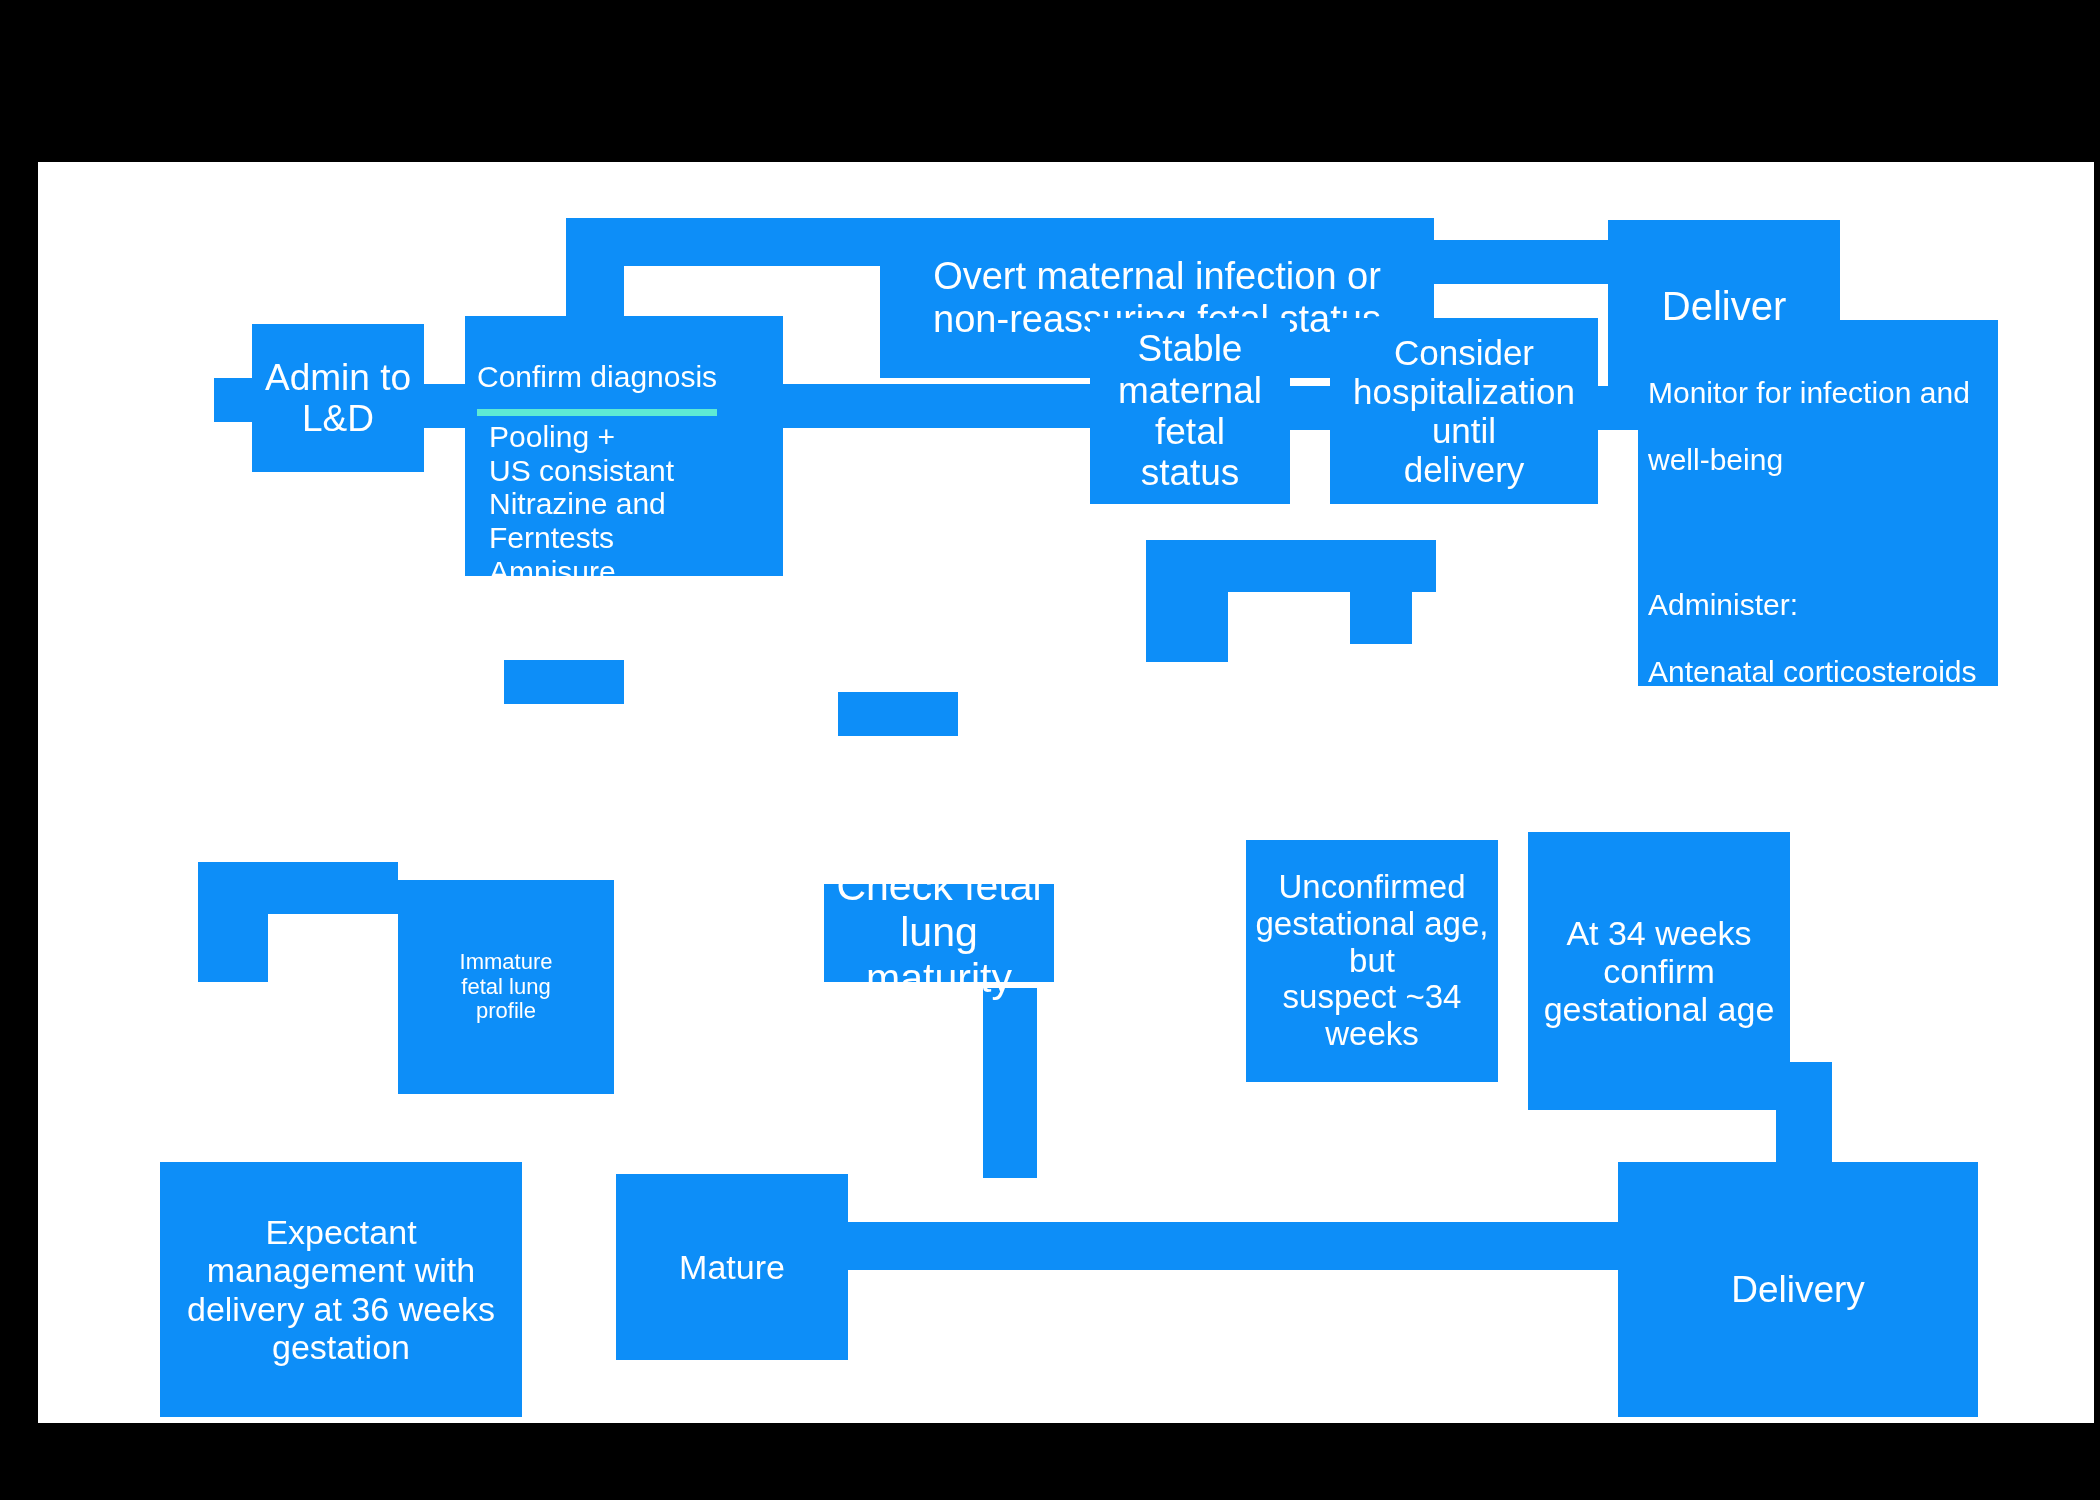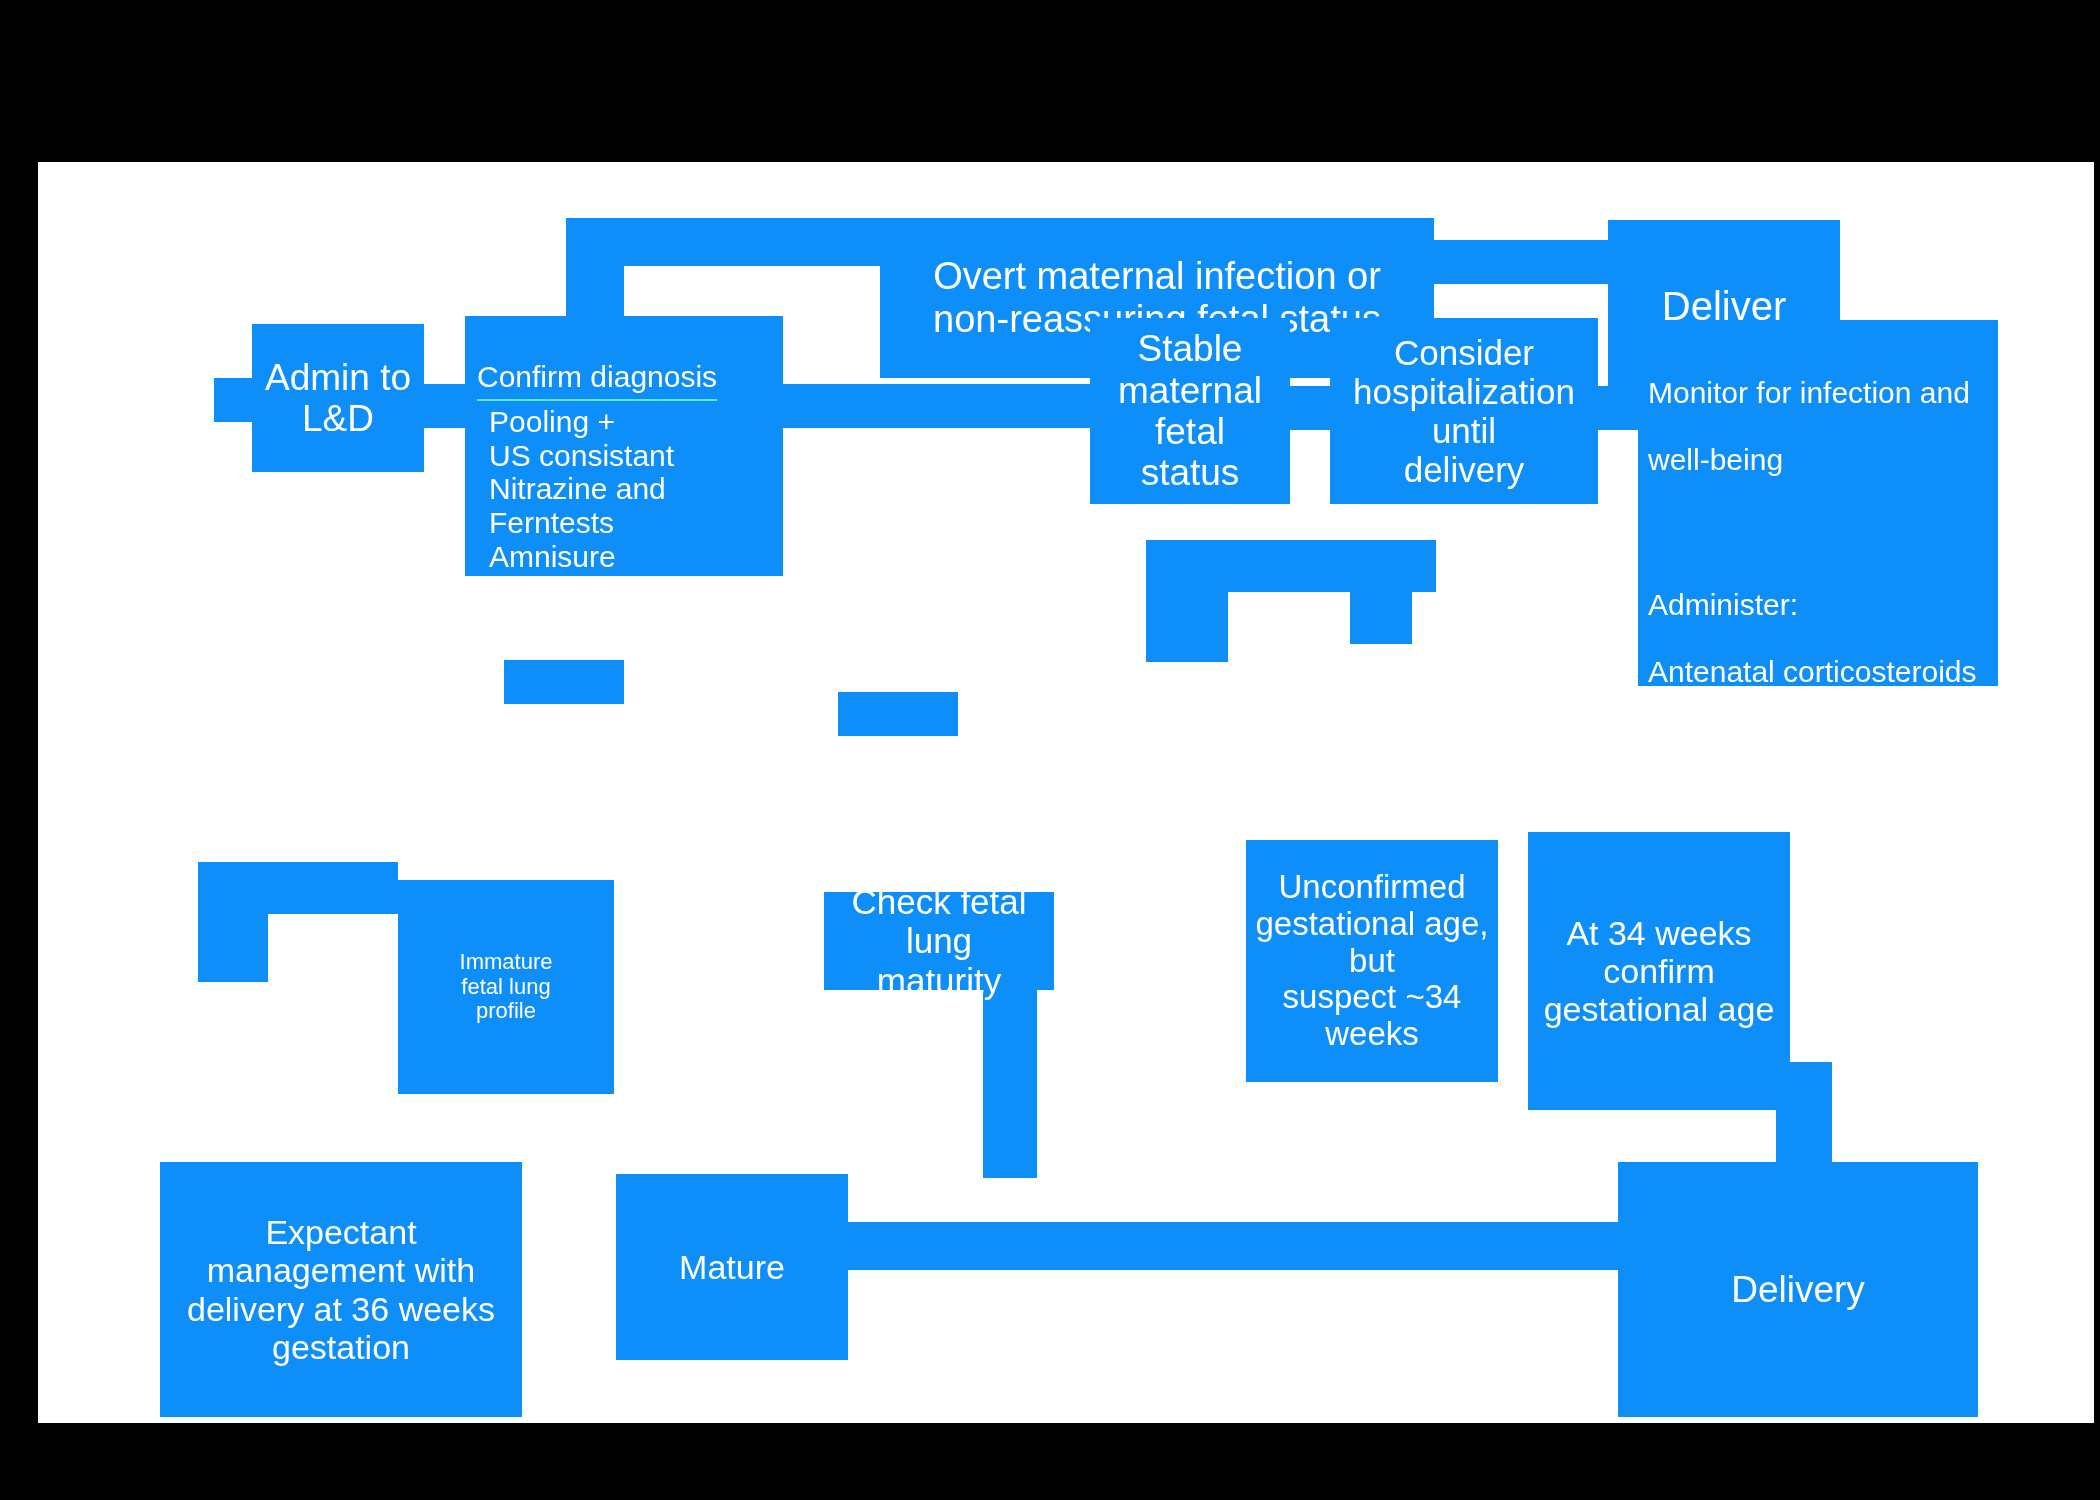--- a/index.html
+++ b/index.html
@@ -41,22 +41,22 @@
     justify-content: flex-start;
     align-items: flex-start;
   }
   .connector {
     position: absolute;
     background: #0d8ef8;
   }
   .label-line { display: block; }
   .heading-underline {
     display: inline-block;
-    border-bottom: 2px solid #5eead4;
-    padding-bottom: 6px;
+    border-bottom: 7px solid #5eead4;
+    padding-bottom: 16px;
   }
   .stack { display: block; width: 100%; }
   .list-body { display: block; }
 </style>
 </head>
 <body>
 
 <div id="stage">
   <div id="canvas">
 
@@ -131,21 +131,21 @@
     </div>
 
     <div class="node" style="left:1208px; top:678px; width:252px; height:242px; font-size:33px;">Unconfirmed
 gestational age, but
 suspect ~34 weeks</div>
 
     <div class="node" style="left:1490px; top:670px; width:262px; height:278px; font-size:34px;">At 34 weeks
 confirm
 gestational age</div>
 
-    <div class="node" style="left:786px; top:722px; width:230px; height:98px; font-size:35px;margin-top:8px;">Check fetal lung
+    <div class="node" style="left:786px; top:722px; width:230px; height:98px; font-size:41px;">Check fetal lung
 maturity</div>
 
     <div class="node" style="left:360px; top:718px; width:216px; height:214px; font-size:22px;">Immature
 fetal lung
 profile</div>
 
     <div class="node" style="left:122px; top:1000px; width:362px; height:255px; font-size:34px;">Expectant
 management with
 delivery at 36 weeks
 gestation</div>

